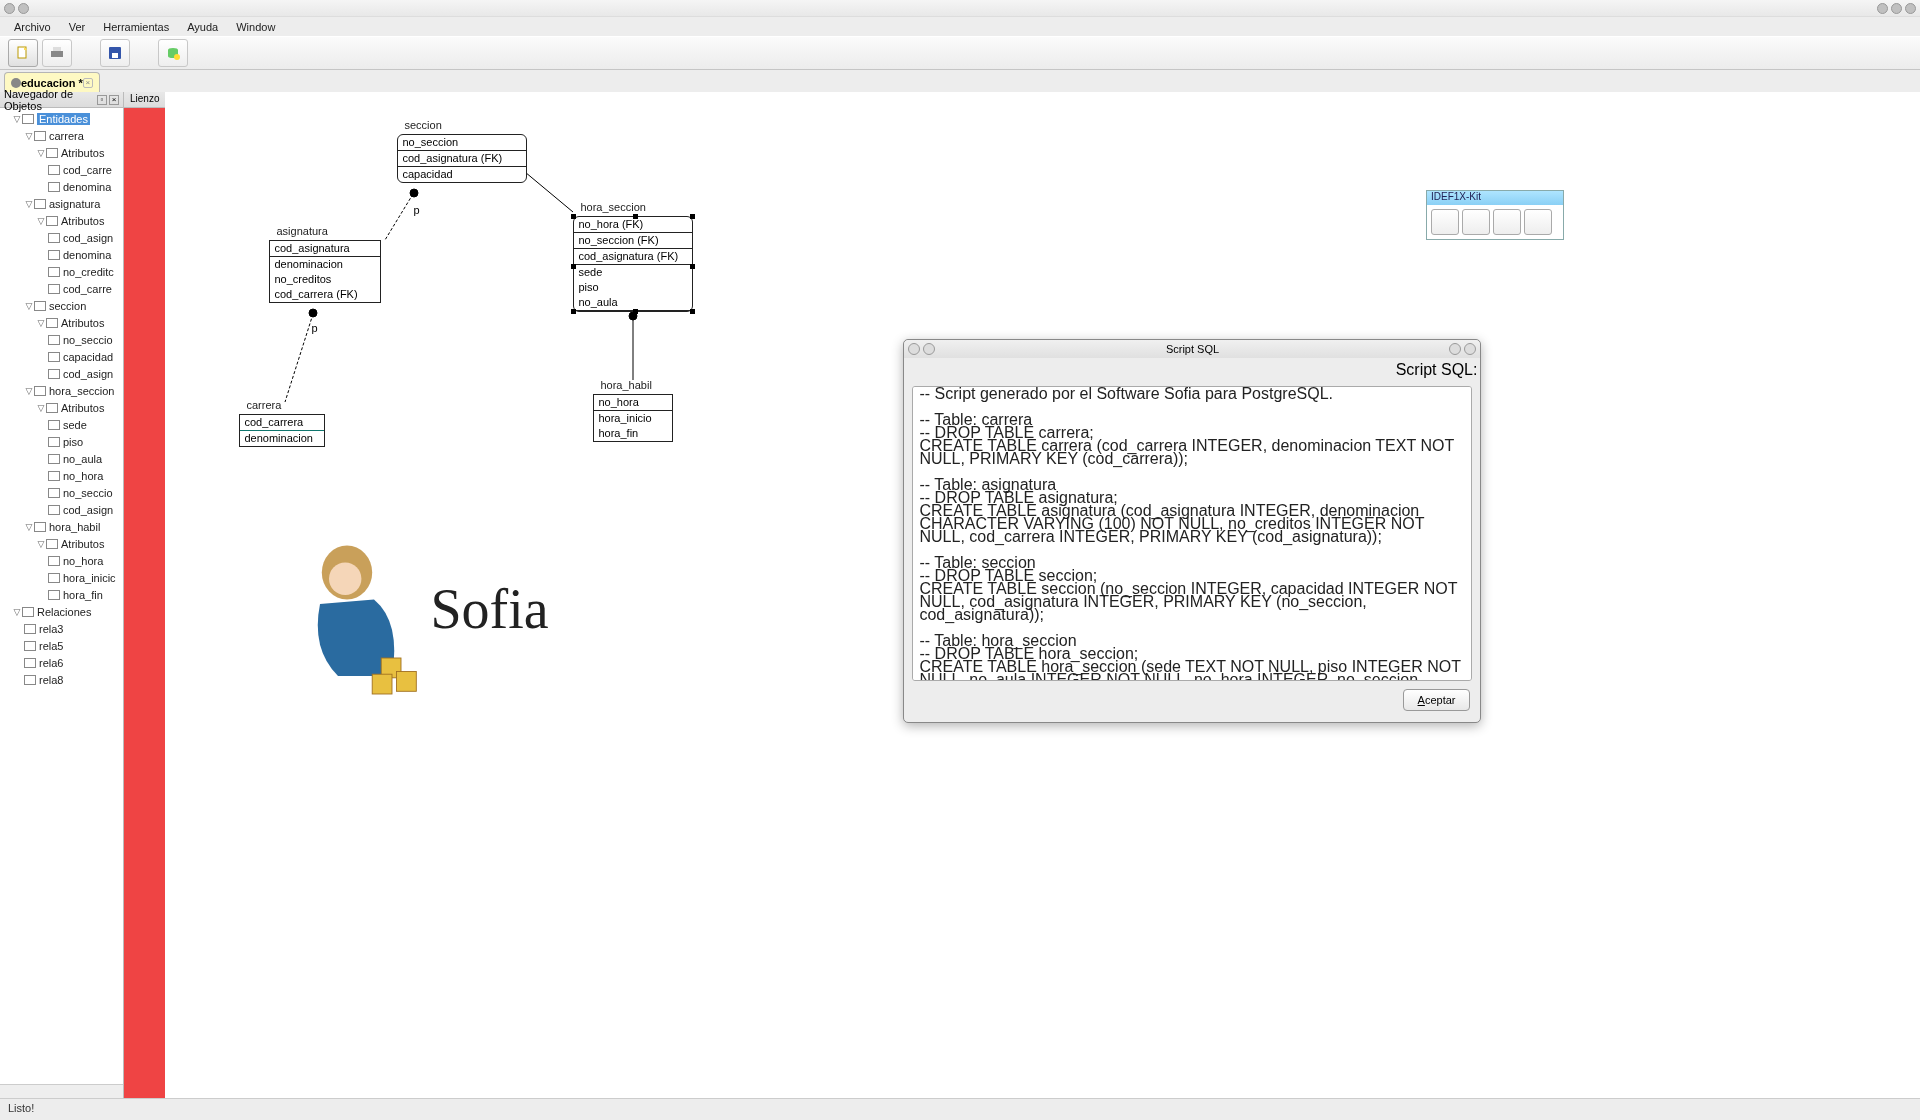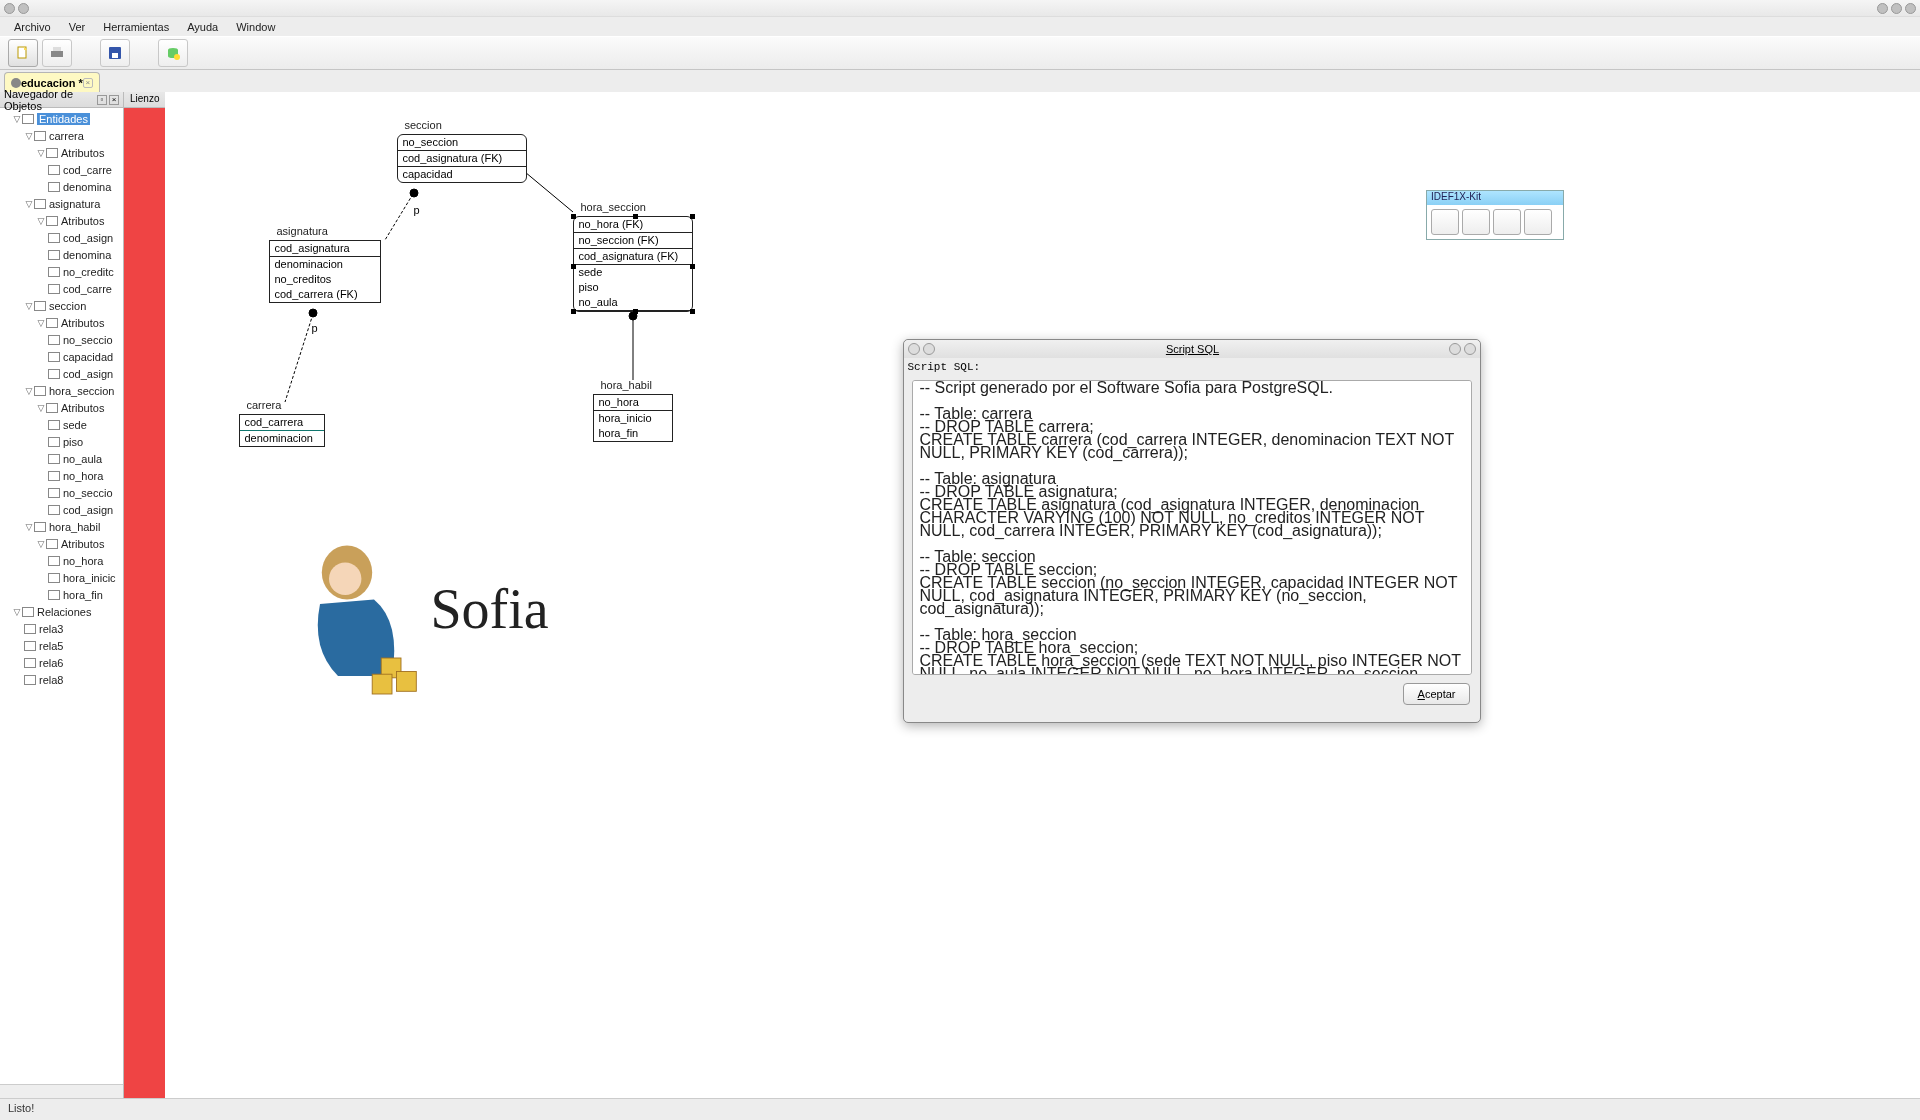--- a/index.html
+++ b/index.html
@@ -48,23 +48,23 @@
 .entity-rect { border-radius:0;}
 .handle { position:absolute; width:5px;height:5px;background:#000;}
 
 .palette { position:absolute; right:356px; top:98px; width:138px; background:#fff; border:1px solid #8aa;}
 .palette-hdr { background:linear-gradient(#aee5ff,#8ad0f5); height:14px; font-size:10px; padding:0 4px; color:#225;}
 .palette-body { display:flex; gap:3px; padding:4px;}
 .pbtn { width:28px;height:26px;border:1px solid #aaa;border-radius:3px;background:linear-gradient(#fff,#eee);}
 
 .dialog { position:absolute; left:738px; top:247px; width:578px; height:384px; background:#ededed; border:1px solid #888; border-radius:5px; box-shadow:0 3px 12px rgba(0,0,0,.3);}
 .dlg-title { height:18px; background:linear-gradient(#f0f0f0,#e0e0e0); border-radius:5px 5px 0 0; display:flex; align-items:center; padding:0 4px; font-size:11px;}
-.dlg-title .t { flex:1; text-align:center;text-decoration:underline;}
+.dlg-title .t { flex:1; text-align:center;}
 .dlg-title .db { width:12px;height:12px;border-radius:50%;border:1px solid #999;background:#ddd;}
-.dlg-sub { text-align:left; padding:3px; font-size:11px;font-family:Liberation Mono, monospace;}
+.dlg-sub { text-align:right; padding:3px; font-size:16px;}
 .dlg-ta { margin:4px 8px; height:295px; border:1px solid #aaa; background:#fff; border-radius:3px; overflow-y:scroll; padding:0 6px; font-size:16px; line-height:13px; white-space:pre-wrap; color:#222;}
 .dlg-ftr { display:flex; justify-content:flex-end; padding:4px 10px;}
 .dlg-btn { padding:4px 14px; border:1px solid #999; border-radius:4px; background:linear-gradient(#fff,#e8e8e8);}
 
 .statusbar { position:absolute; bottom:0; left:0; right:0; height:22px; background:#ededed; border-top:1px solid #ccc; padding:3px 8px; font-size:11px; color:#333;}
 .canvas-scroll-h { height:14px; background:#eee; border-top:1px solid #ccc;}
 .svg-line { position:absolute; stroke:#000; fill:none;}
 
 .logo { position:absolute; left:110px; top:430px; width:350px; height:200px; }
 .logo-text { position:absolute; left:265px; top:485px; font-family: Georgia, serif; font-size:56px; color:#222;}

